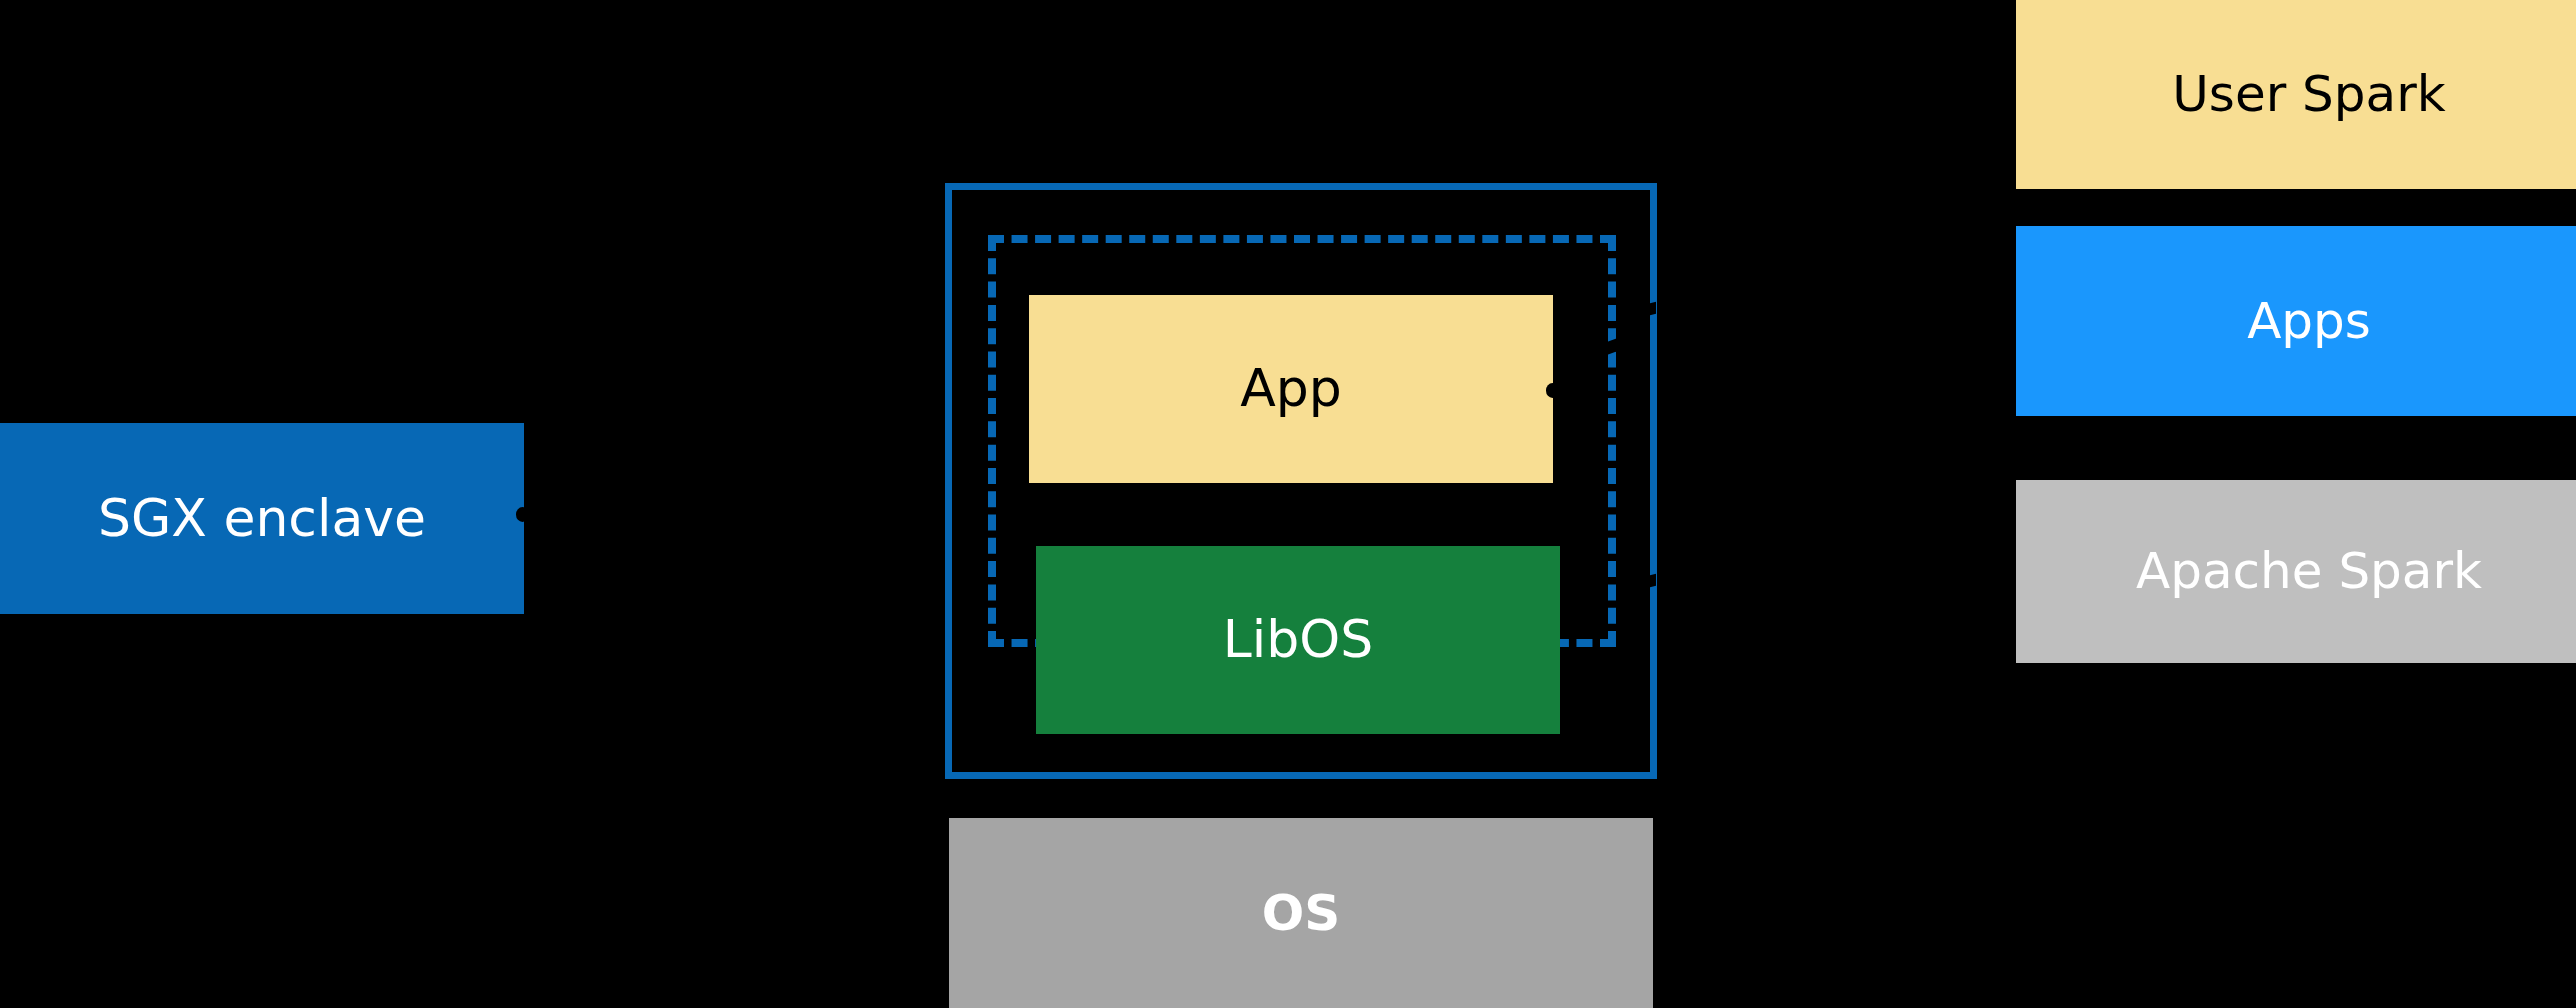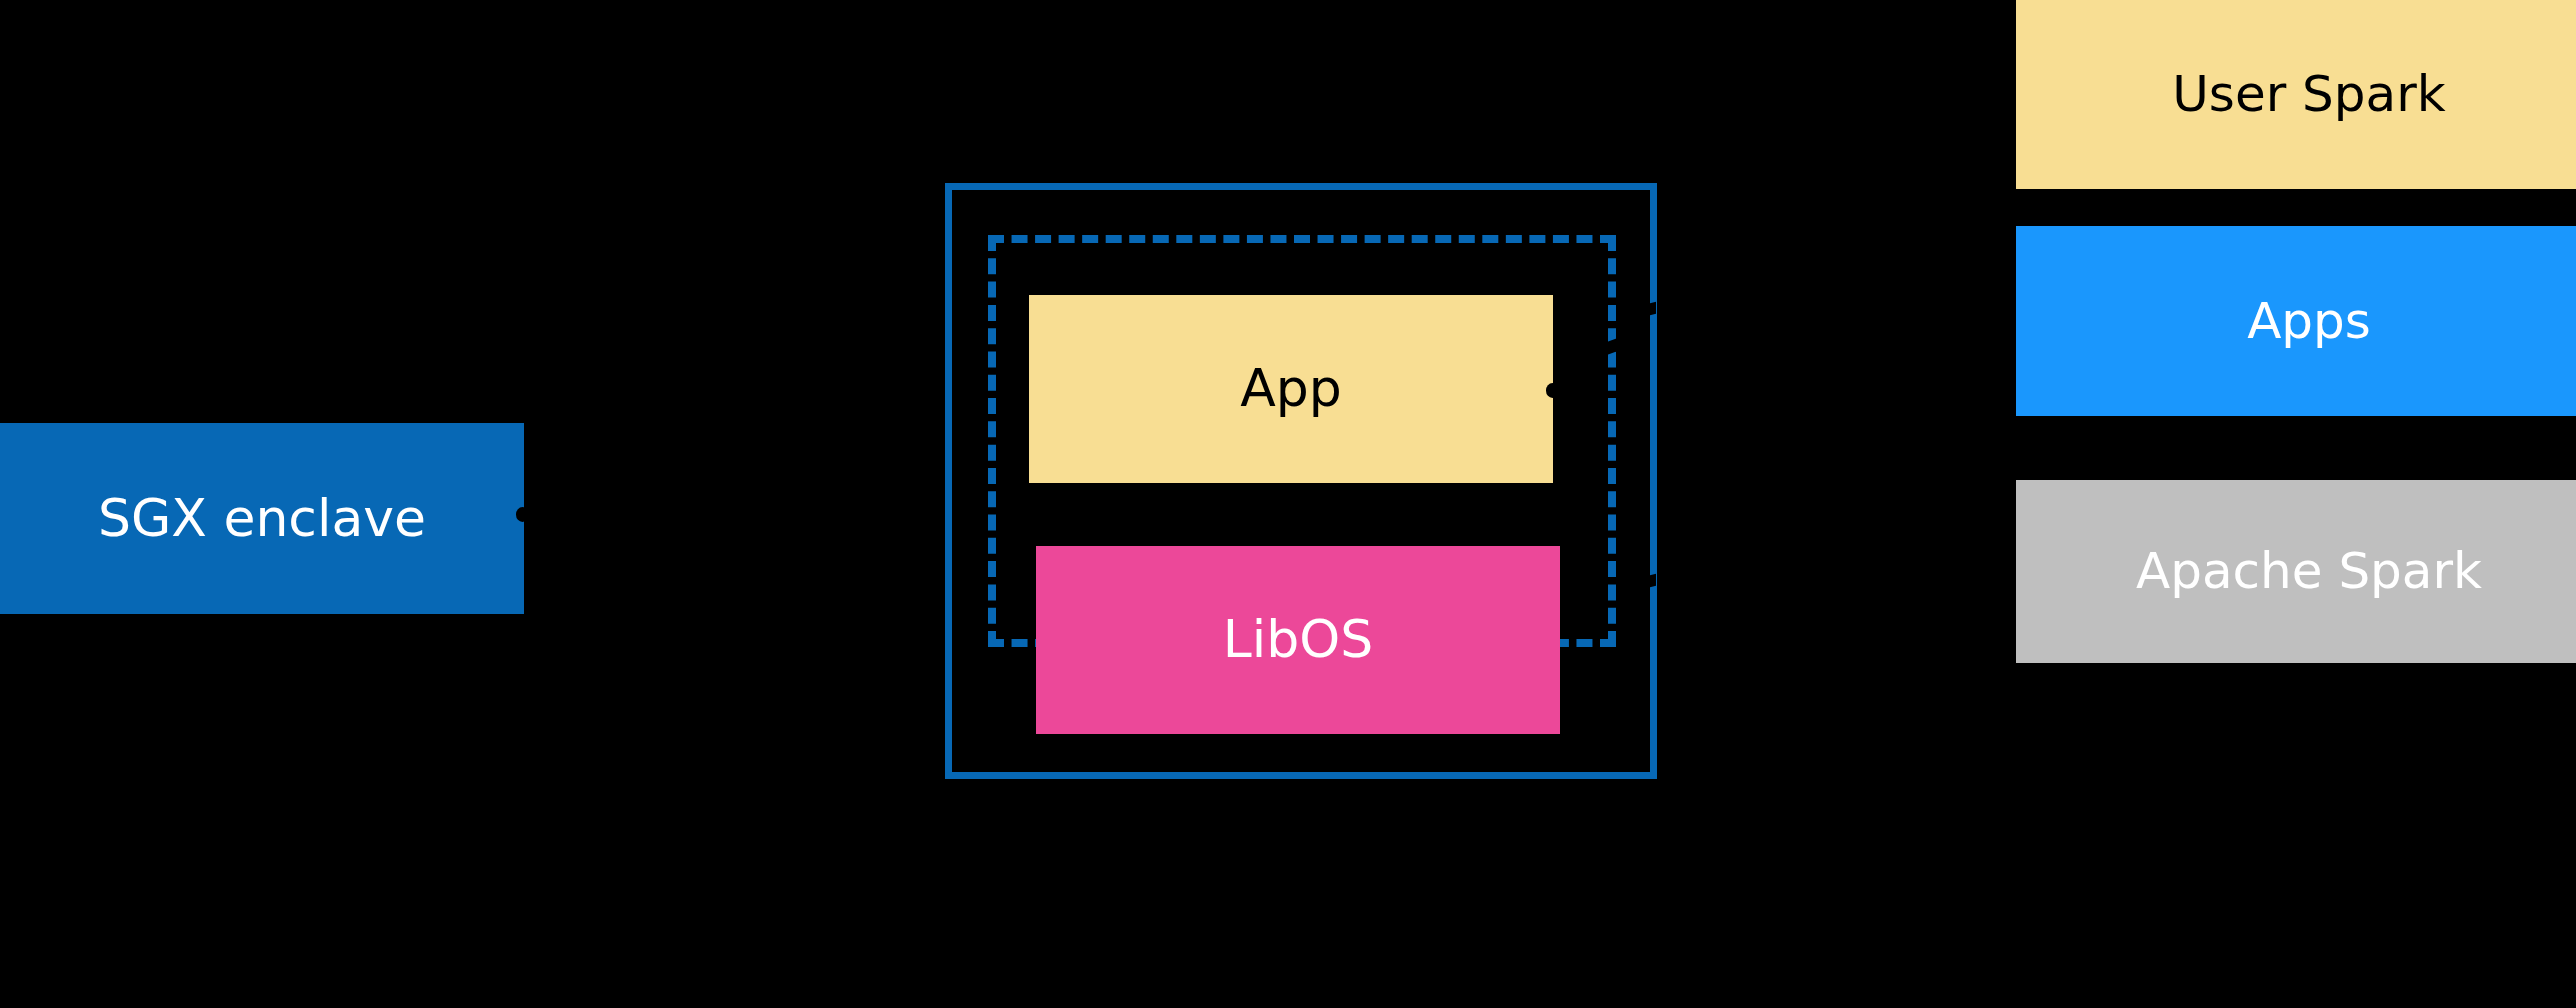--- a/index.html
+++ b/index.html
@@ -108,21 +108,21 @@
     background: #000000;
     border-radius: 50%;
   }
 
   
   #libos-box {
     left: 1036px;
     top: 546px;
     width: 524px;
     height: 188px;
-    background: #ec4899;
+    background: #15803d;
     color: #ffffff;
     font-size: 52px;
   }
 
   
   #os-box {
     left: 949px;
     top: 818px;
     width: 704px;
     height: 190px;
@@ -180,20 +180,23 @@
 
   <div class="box" id="app-box">
     <span>App</span>
   </div>
   <div id="app-anchor-dot"></div>
 
   <div class="box" id="libos-box">
     <span>LibOS</span>
   </div>
 
+  <div class="box" id="os-box">
+    <span>OS</span>
+  </div>
 
   <div class="box right-box" id="user-apps-box">
     <span>User Spark</span>
   </div>
 
   <div class="box right-box" id="bigdl-box">
     <span>Apps</span>
   </div>
 
   <div class="box right-box" id="apache-spark-box">

